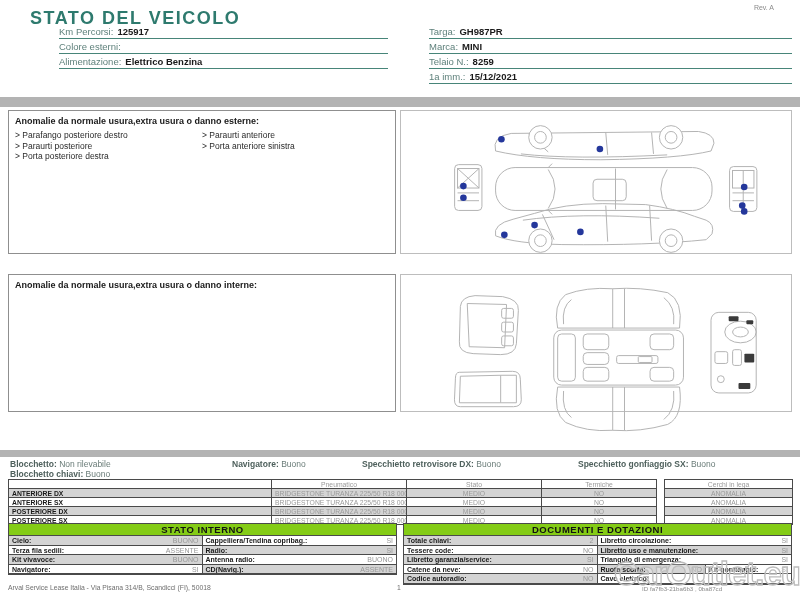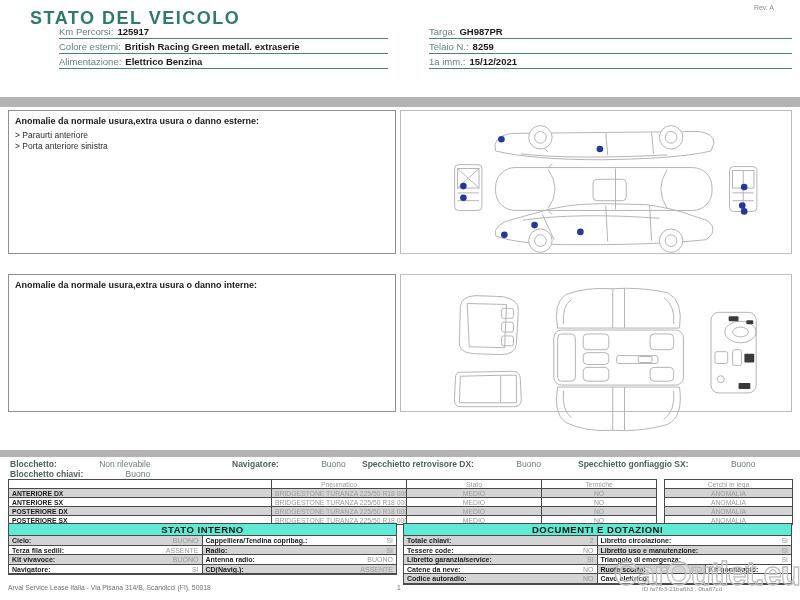--- a/index.html
+++ b/index.html
@@ -27,35 +27,35 @@
   .ext { top:110px; height:144px; }
   .int { top:274px; height:138px; }
   .anom-header { font-size:9px; font-weight:bold; color:#1a1a1a; margin-bottom:4px; }
   .anom-cols { display:flex; font-size:8.5px; color:#2a2a2a; }
   .anom-col { width:50%; }
   .anom-item { line-height:10.5px; }
 
   .summary { position:absolute; left:0; top:459px; width:800px; font-size:8.5px; line-height:10px; }
   .summary .s-item { position:absolute; white-space:nowrap; }
   .summary .lbl { font-weight:bold; color:#4f615d; }
-  .summary .val { color:#6a7c78;margin-left:40px; }
+  .summary .val { color:#6a7c78; }
 
   table.tyres { position:absolute; left:8px; top:479px; width:648px; border-collapse:collapse; table-layout:fixed; font-size:6.8px; }
   table.cerchi { position:absolute; left:664px; top:479px; width:129px; border-collapse:collapse; table-layout:fixed; font-size:6.8px; }
   table.tyres td, table.tyres th, table.cerchi td, table.cerchi th { border:1px solid #4a4a4a; height:9px; padding:0 3px; overflow:hidden; white-space:nowrap; }
   th.noborder { border:none; background:#fff; }
   .th-muted { color:#9a9a9a; font-weight:normal; text-align:center; }
   td.pos { font-weight:bold; color:#1a1a1a; text-align:left; }
   td.muted { color:#9a9a9a; text-align:center; }
   tr.gray td { background:#d4d4d4; }
 
   .panel { position:absolute; top:523px; border:1px solid #4a4a4a; background:#fff; }
   .panel-si { left:8px; width:389px; }
   .panel-doc { left:403px; width:389px; }
-  .panel-header { background:#5eead4; border-bottom:1px solid #4a4a4a; font-weight:bold; font-size:9.5px; color:#111; text-align:center; height:12px; line-height:12px; letter-spacing:0.5px; }
+  .panel-header { background:#84cc16; border-bottom:1px solid #4a4a4a; font-weight:bold; font-size:9.5px; color:#111; text-align:center; height:12px; line-height:12px; letter-spacing:0.5px; }
   .prow { display:flex; height:9.5px; font-size:7px; line-height:9px; }
   .pcell { width:50%; display:flex; justify-content:space-between; padding:0 3px; border-right:1px solid #4a4a4a; border-bottom:1px solid #4a4a4a; overflow:hidden; white-space:nowrap; }
   .pcell:last-child { border-right:none; }
   .pcell.sub1 { width:28%; } .pcell.sub2 { width:22%; }
   .pcell .lbl { font-weight:bold; color:#1a1a1a; }
   .pcell .val { color:#979797; }
   .pcell.g { background:#d4d4d4; }
 
   .footer-company { position:absolute; left:8px; top:584px; font-size:6.8px; color:#6e6e6e; }
   .footer-page { position:absolute; left:397px; top:584px; font-size:6.8px; color:#6e6e6e; }
@@ -77,48 +77,56 @@
   <div class="title">STATO DEL VEICOLO</div>
   <div class="rev">Rev. A</div>
 
   <div class="info-col info-left">
     <div class="info-row">
       <span class="lbl">Km Percorsi:</span>
       <span class="val">125917</span>
     </div>
     <div class="info-row">
       <span class="lbl">Colore esterni:</span>
-      <span class="val">British Racing Green metall. extraserie</span>
     </div>
     <div class="info-row">
       <span class="lbl">Alimentazione:</span>
       <span class="val">Elettrico Benzina</span>
     </div>
   </div>
 
   <div class="info-col info-right">
     <div class="info-row">
       <span class="lbl">Targa:</span>
       <span class="val">GH987PR</span>
+    </div>
+    <div class="info-row">
+      <span class="lbl">Marca:</span>
+      <span class="val">MINI</span>
     </div>
     <div class="info-row">
       <span class="lbl">Telaio N.:</span>
       <span class="val">8259</span>
     </div>
     <div class="info-row">
       <span class="lbl">1a imm.:</span>
       <span class="val">15/12/2021</span>
     </div>
   </div>
 
   <div class="gray-bar bar-top"></div>
 
   <div class="anom-box anom-text ext">
     <div class="anom-header">Anomalie da normale usura,extra usura o danno esterne:</div>
     <div class="anom-cols">
+      <div class="anom-col">
+        <div class="anom-item">&gt; Parafango posteriore destro</div>
+        <div class="anom-item">&gt; Paraurti posteriore</div>
+        <div class="anom-item">&gt; Porta posteriore destra</div>
+      </div>
       <div class="anom-col">
         <div class="anom-item">&gt; Paraurti anteriore</div>
         <div class="anom-item">&gt; Porta anteriore sinistra</div>
       </div>
     </div>
   </div>
 
   <div class="anom-box anom-diagram ext">
     <svg width="390" height="156" viewBox="0 0 390 160">
 

